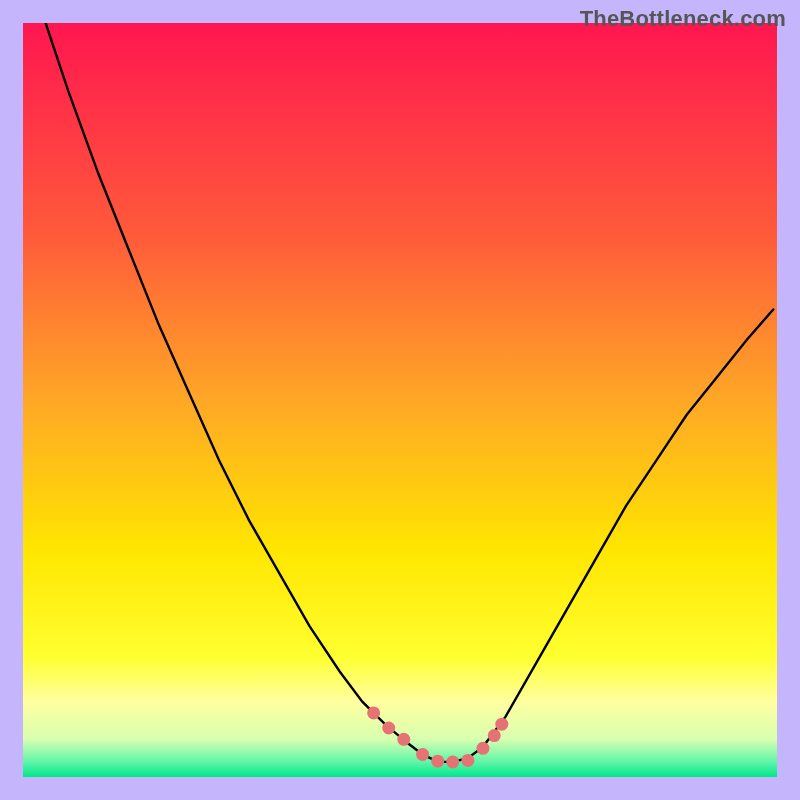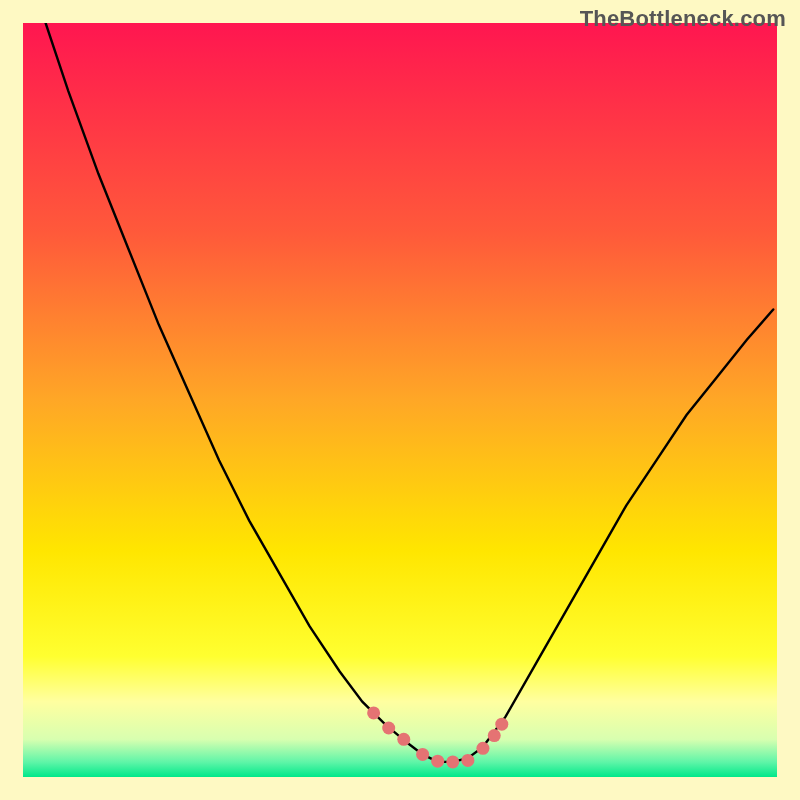--- a/index.html
+++ b/index.html
@@ -7,21 +7,21 @@
   padding: 0;
   width: 800px;
   height: 800px;
   overflow: hidden;
   background: #000;
 }
 .frame {
   position: relative;
   width: 800px;
   height: 800px;
-  background: #fef9c3;
+  background: #c4b5fd;
 }
 .watermark {
   position: absolute;
   top: 6px;
   right: 14px;
   font-family: Arial, Helvetica, sans-serif;
   font-size: 22px;
   font-weight: 600;
   color: #565656;
   letter-spacing: 0.2px;

